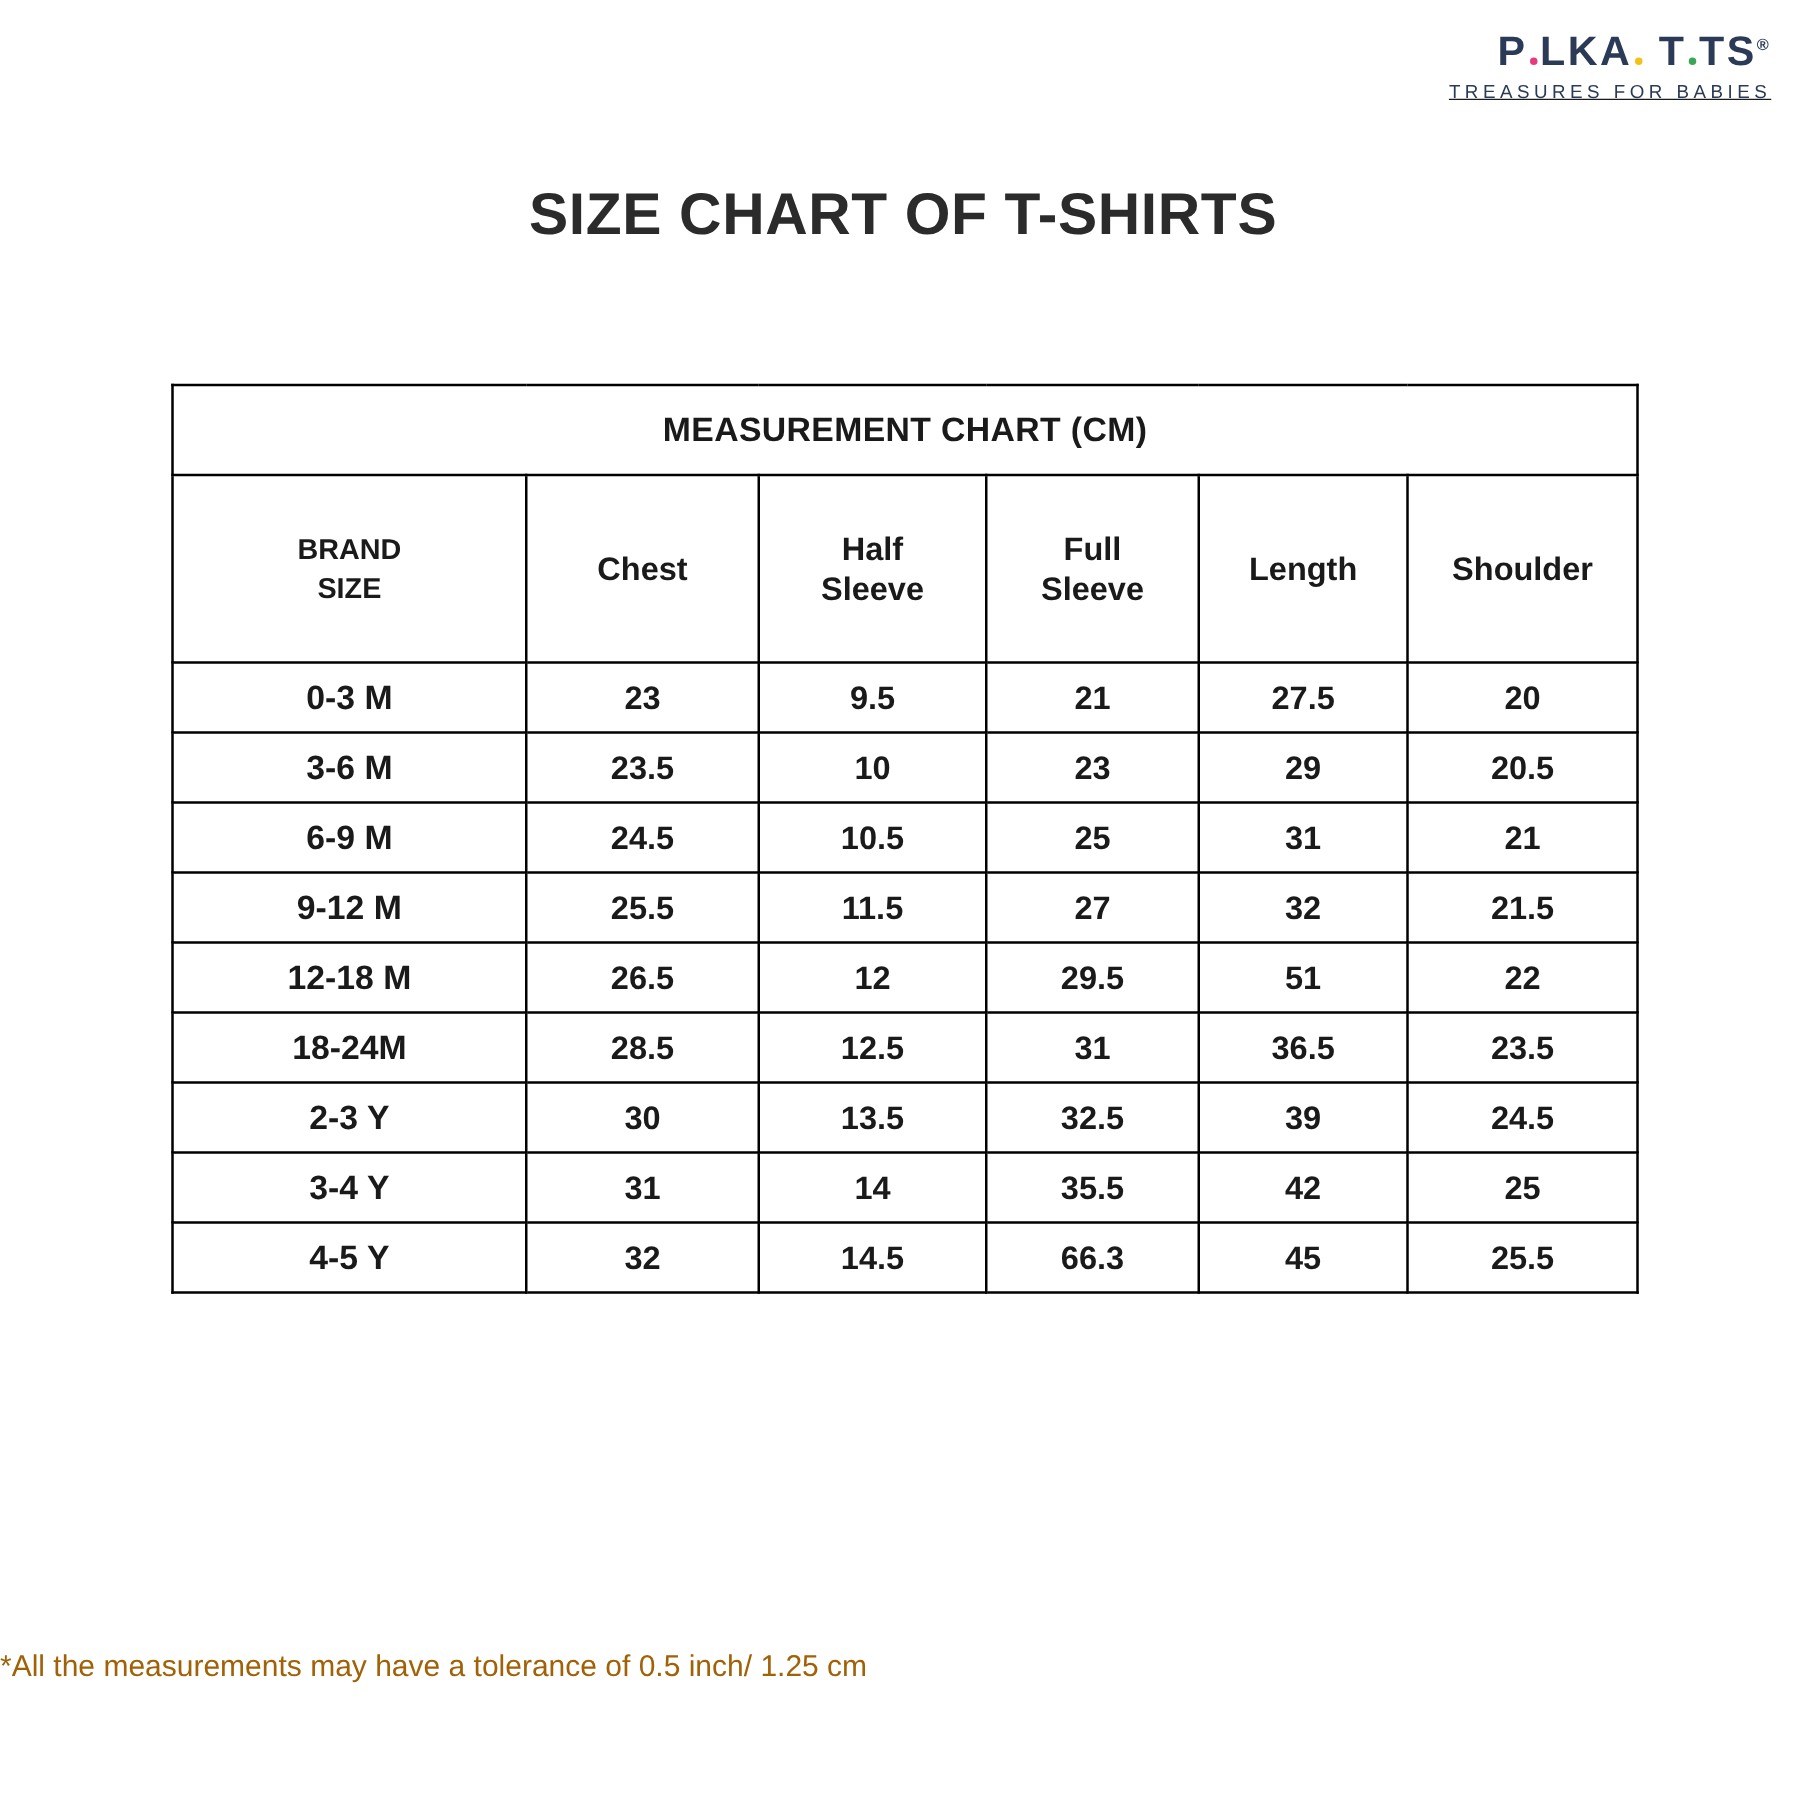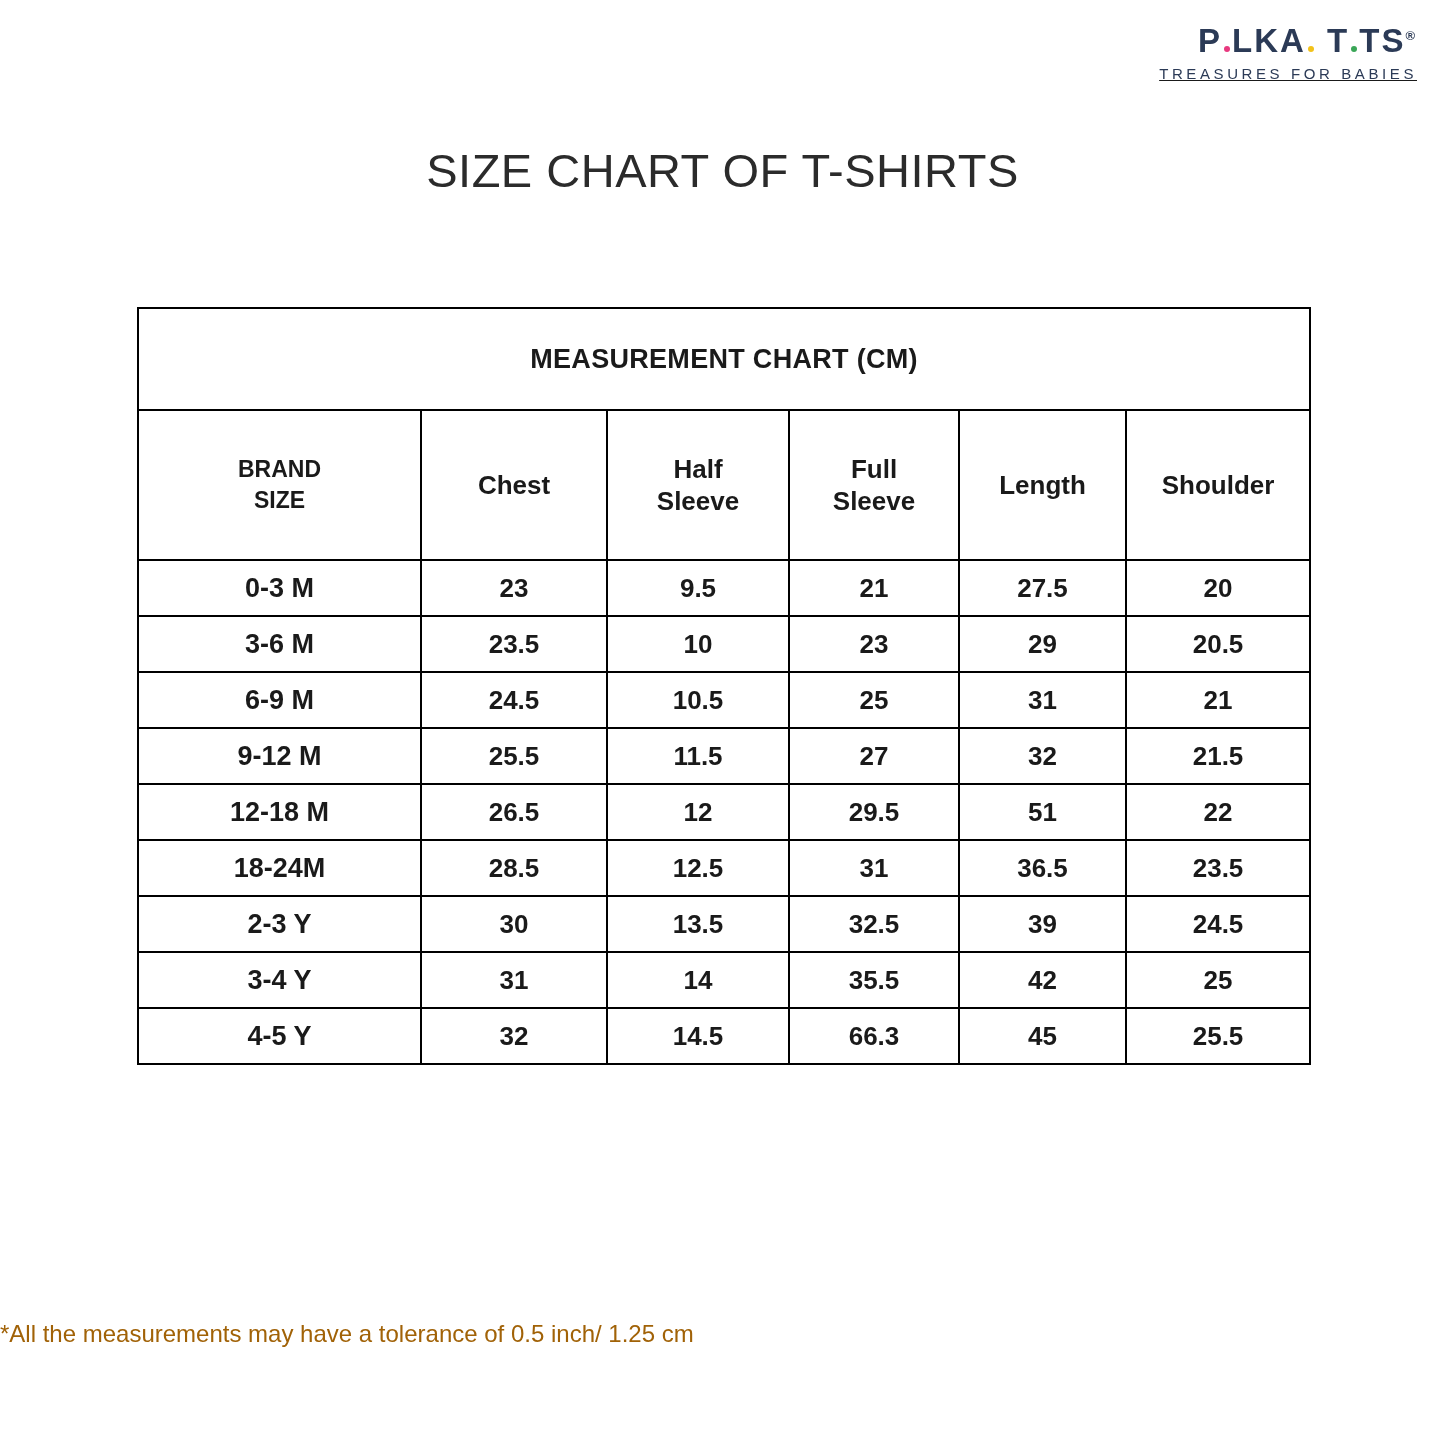--- a/index.html
+++ b/index.html
@@ -62,21 +62,21 @@
   .dot-green { background: #3aa657; }
 
   
   .page-title {
     position: absolute;
     top: 143px;
     left: 0;
     width: 100%;
     text-align: center;
     font-size: 47px;
-    font-weight: normal;
+    font-weight: bold;
     letter-spacing: 0.5px;
     color: #2b2b2b;
   }
 
   
   .chart-wrap {
     position: absolute;
     top: 307px;
     left: 137px;
     width: 1172px;
@@ -91,21 +91,21 @@
     border: 2px solid #000000;
     text-align: center;
     font-weight: bold;
     color: #1a1a1a;
   }
   .chart-caption {
     font-size: 27px;
     letter-spacing: 0.3px;
     height: 70px;
     line-height: 70px;
-    padding: 15px;
+    padding: 0;
   }
   thead.col-heads th {
     height: 148px;
     font-size: 26px;
     line-height: 1.25;
     padding: 0 6px;
   }
   thead.col-heads th.brand-head {
     font-size: 23px;
     line-height: 1.35;

